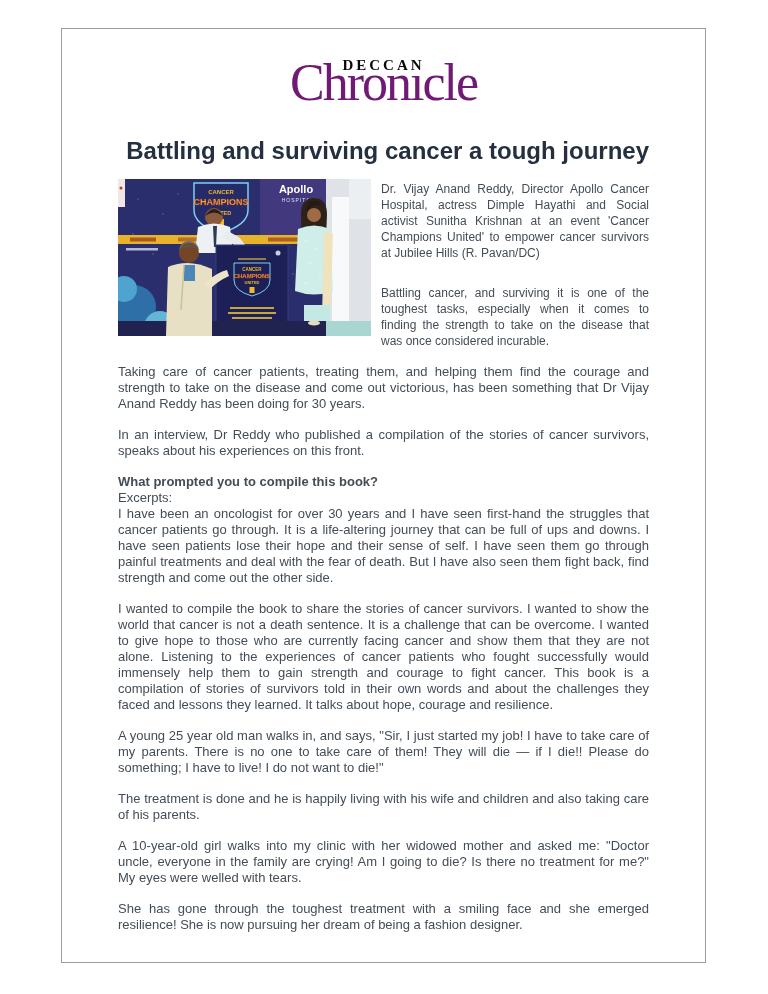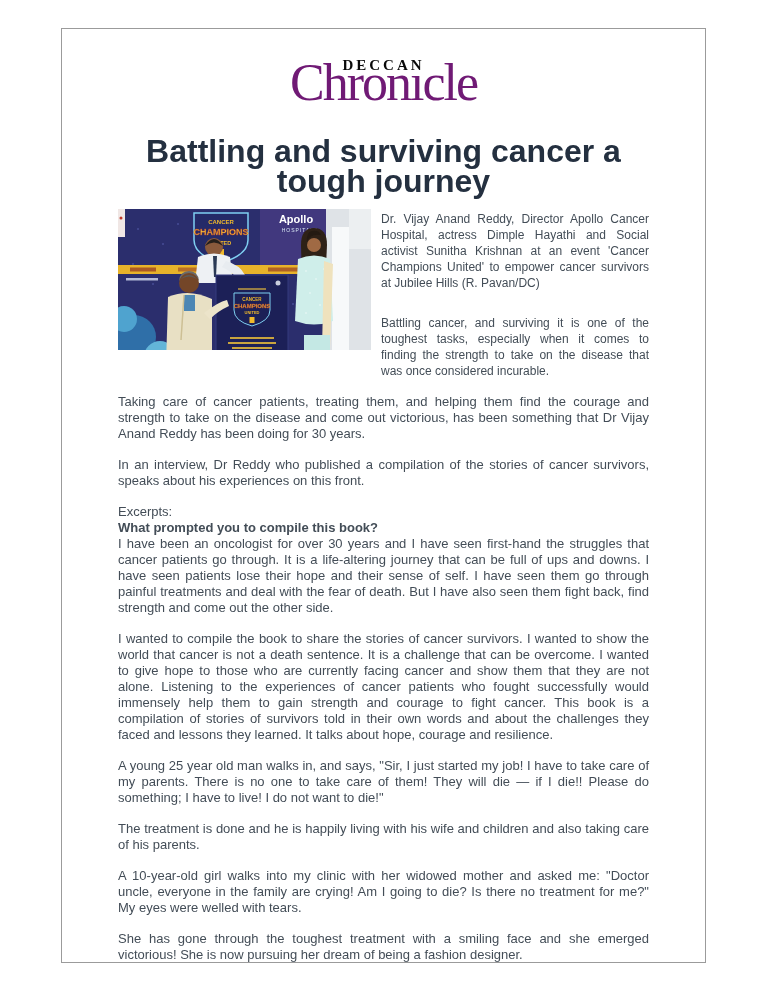--- a/index.html
+++ b/index.html
@@ -19,26 +19,26 @@
     font-family:"Liberation Serif", serif;font-weight:normal;font-size:52px;
     line-height:52px;letter-spacing:-2px;color:#701a75;
   }
   .masthead-top{
     position:absolute;top:0;left:50%;transform:translateX(-50%);
     font-family:"Liberation Serif", serif;font-weight:bold;font-size:15px;
     letter-spacing:3px;color:#0a0a0a;background:#ffffff;padding:0 2px;
   }
   
   .headline{
-    margin:25px 0 0 0;text-align:center;font-size:32px;line-height:30px;
+    margin:25px 0 0 0;text-align:right;font-size:24px;line-height:30px;
     font-weight:bold;color:#243040;letter-spacing:0;
   }
   
   .media-row{display:flex;margin-top:13px;gap:10px;}
-  .photo{width:253px;height:141px;flex:0 0 253px;overflow:hidden;}
+  .photo{width:253px;height:157px;flex:0 0 253px;overflow:hidden;}
   .photo svg{display:block;}
   .photo-side{flex:1;min-width:0;}
   .caption,.intro{
     margin:2px 0 0 0;font-size:12px;line-height:16px;text-align:justify;color:#434d57;
   }
   .intro{margin-top:24px;}
   
   .body-text{
     margin:15px 0 0 0;font-size:13px;line-height:16px;
     text-align:justify;color:#434d57;
@@ -161,25 +161,25 @@
       <div class="photo-side">
         <p class="caption">Dr. Vijay Anand Reddy, Director Apollo Cancer Hospital, actress Dimple Hayathi and Social activist Sunitha Krishnan at an event 'Cancer Champions United' to empower cancer survivors at Jubilee Hills (R. Pavan/DC)</p>
         <p class="intro">Battling cancer, and surviving it is one of the toughest tasks, especially when it comes to finding the strength to take on the disease that was once considered incurable.</p>
       </div>
     </div>
 
     <p class="body-text">Taking care of cancer patients, treating them, and helping them find the courage and strength to take on the disease and come out victorious, has been something that Dr Vijay Anand Reddy has been doing for 30 years.</p>
     <p class="body-text">In an interview, Dr Reddy who published a compilation of the stories of cancer survivors, speaks about his experiences on this front.</p>
 
     <p class="body-text">
+      <span class="line bold">What prompted you to compile this book?</span>
       <span class="line">Excerpts:</span>
-      <span class="line bold">What prompted you to compile this book?</span>
       <span class="line">I have been an oncologist for over 30 years and I have seen first-hand the struggles that cancer patients go through. It is a life-altering journey that can be full of ups and downs. I have seen patients lose their hope and their sense of self. I have seen them go through painful treatments and deal with the fear of death. But I have also seen them fight back, find strength and come out the other side.</span>
     </p>
 
     <p class="body-text">I wanted to compile the book to share the stories of cancer survivors. I wanted to show the world that cancer is not a death sentence. It is a challenge that can be overcome. I wanted to give hope to those who are currently facing cancer and show them that they are not alone. Listening to the experiences of cancer patients who fought successfully would immensely help them to gain strength and courage to fight cancer. This book is a compilation of stories of survivors told in their own words and about the challenges they faced and lessons they learned. It talks about hope, courage and resilience.</p>
     <p class="body-text">A young 25 year old man walks in, and says, "Sir, I just started my job! I have to take care of my parents. There is no one to take care of them! They will die — if I die!! Please do something; I have to live! I do not want to die!"</p>
     <p class="body-text">The treatment is done and he is happily living with his wife and children and also taking care of his parents.</p>
     <p class="body-text">A 10-year-old girl walks into my clinic with her widowed mother and asked me: "Doctor uncle, everyone in the family are crying! Am I going to die? Is there no treatment for me?" My eyes were welled with tears.</p>
-    <p class="body-text">She has gone through the toughest treatment with a smiling face and she emerged victorious! She is now pursuing her dream of being a fashion designer.</p>
+    <p class="body-text">She has gone through the toughest treatment with a smiling face and she emerged resilience! She is now pursuing her dream of being a fashion designer.</p>
 
   </div>
 </div>
 
 </body></html>

